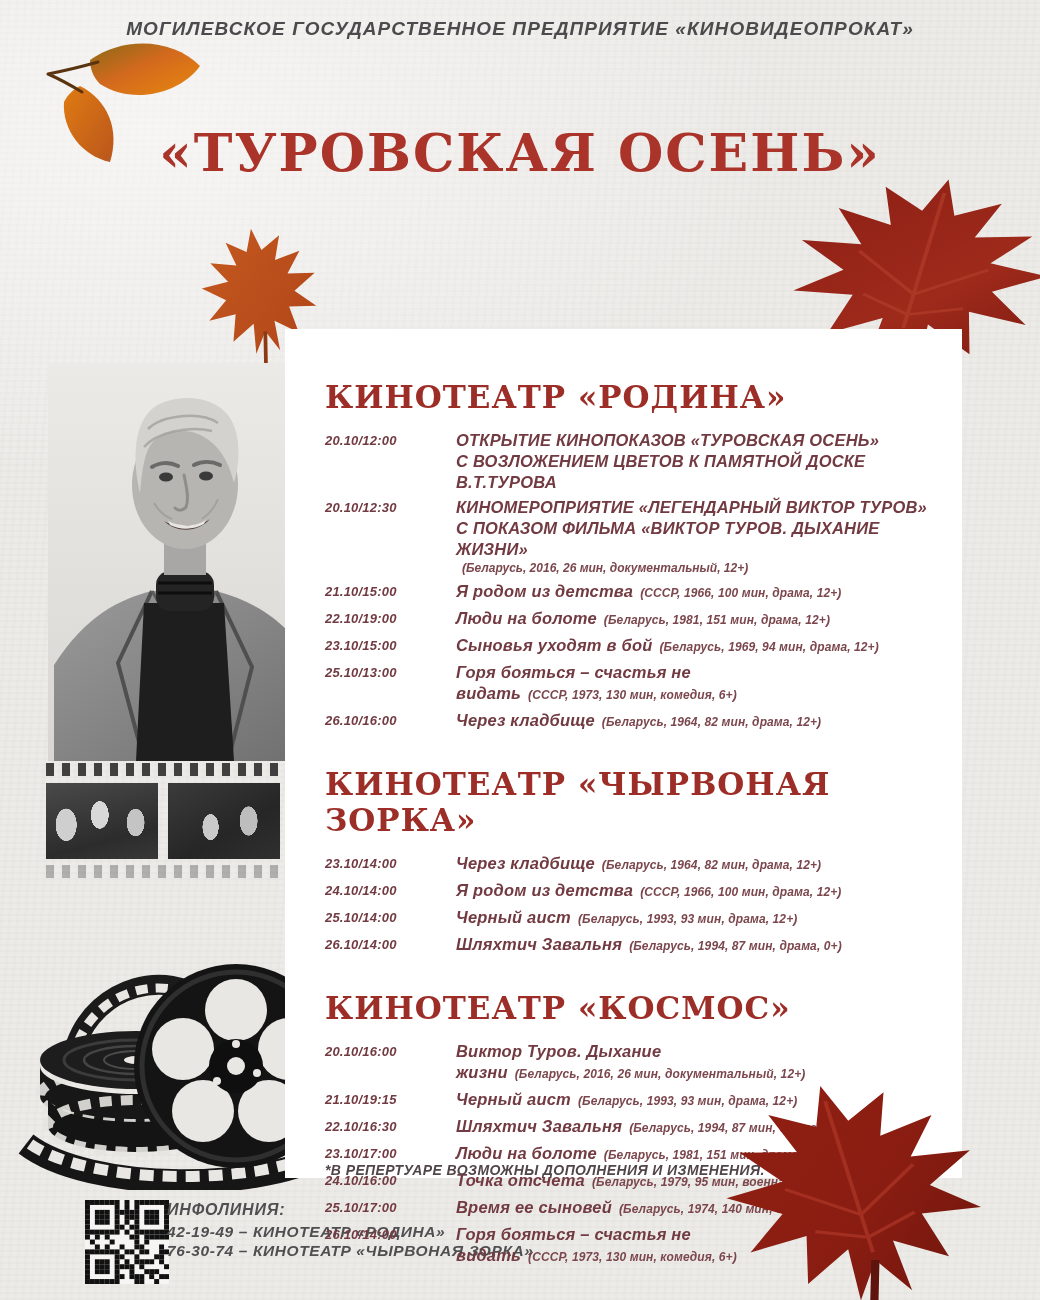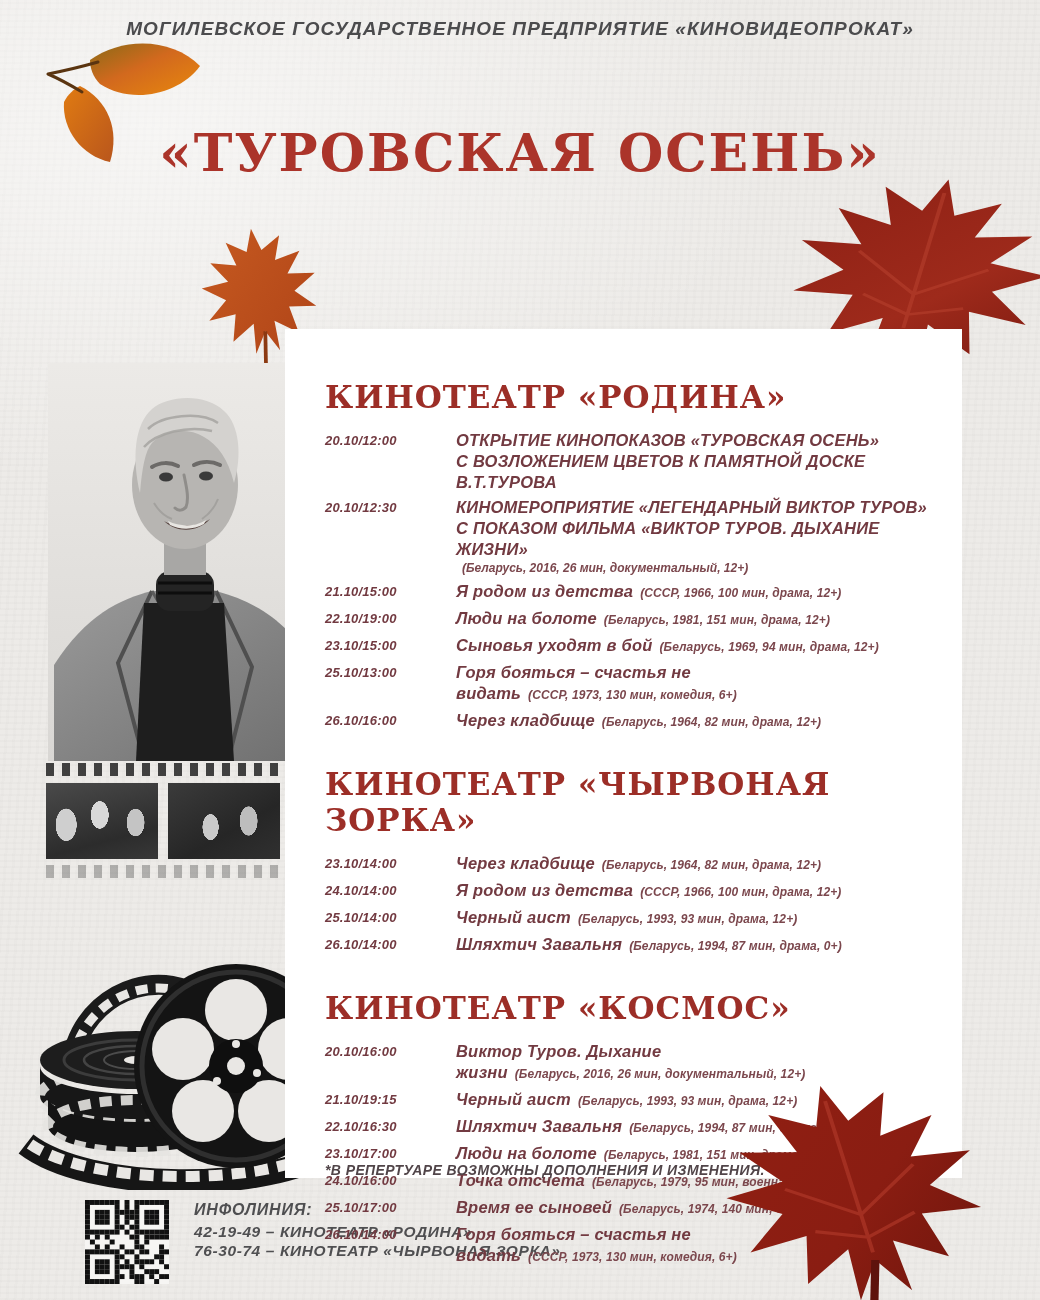--- a/index.html
+++ b/index.html
@@ -81,21 +81,21 @@
     radial-gradient(22px 34px at 48% 42%, #d8d8d8 0 40%, rgba(0,0,0,0) 41%),
     radial-gradient(22px 34px at 80% 52%, #c4c4c4 0 40%, rgba(0,0,0,0) 41%),
     linear-gradient(165deg,#4a4a4a,#2c2c2c 70%,#383838);}
   .still-2{background:
     radial-gradient(20px 32px at 38% 58%, #cacaca 0 40%, rgba(0,0,0,0) 41%),
     radial-gradient(22px 36px at 72% 50%, #bdbdbd 0 40%, rgba(0,0,0,0) 41%),
     linear-gradient(150deg,#3b3b3b,#262626 60%,#303030);}
   .reels{position:absolute;left:18px;top:948px;width:320px;height:242px;z-index:2;}
   
   .qr{position:absolute;left:85px;top:1200px;width:84px;height:84px;z-index:2;}
-  .infoline{position:absolute;left:194px;top:1198px;z-index:2;color:#4f4f51;
+  .infoline{position:absolute;left:167px;top:1198px;z-index:2;color:#4f4f51;
     font-weight:bold;font-style:italic;}
   .infoline-label{font-size:16px;line-height:24px;letter-spacing:.8px;}
   .infoline-item{font-size:15.5px;line-height:19px;letter-spacing:.6px;}
   
   .leaf{position:absolute;}
   .leaf-top-left{left:38px;top:30px;width:180px;height:150px;z-index:1;}
   .leaf-mid-left{left:183px;top:222px;width:155px;height:150px;z-index:1;}
   .leaf-top-right{left:752px;top:168px;width:330px;height:230px;z-index:1;}
   .leaf-bottom-right{left:692px;top:1072px;width:330px;height:260px;z-index:4;}
 </style>

